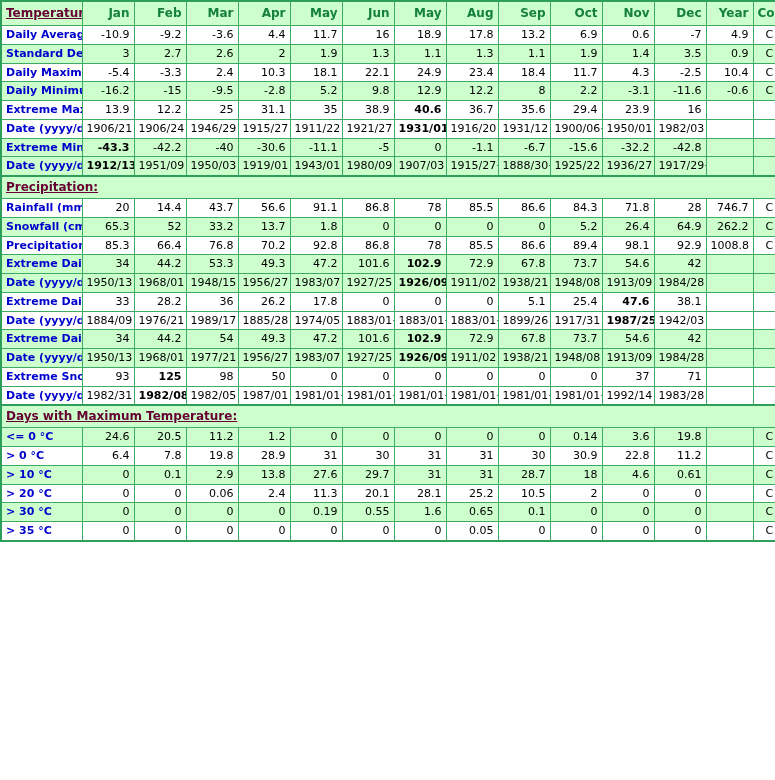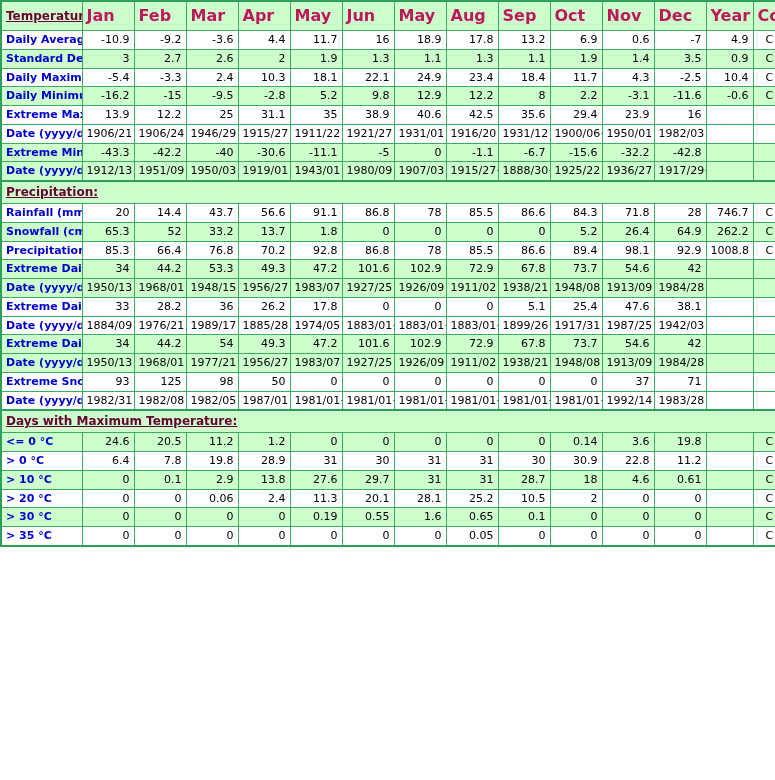--- a/index.html
+++ b/index.html
@@ -29,24 +29,24 @@
   }
   
   col.c-label { width: 81px; }
   col.c-mon   { width: 52px; }
   col.c-year  { width: 47px; }
   col.c-code  { width: 33px; }
 
   
   tr.head-row td {
     background: #ccffcc;
-    text-align: left;
+    text-align: right;
     font-weight: bold;
-    color: #be185d;
-    font-size: 16px;
+    color: #15803d;
+    font-size: 12px;
     padding-top: 4px;
     padding-bottom: 4px;
   }
   tr.head-row td.sect-head {
     text-align: left;
     color: #660033;
     text-decoration: underline;
     font-size: 12px;
   }
   
@@ -67,21 +67,21 @@
     text-align: left;
     white-space: normal;
     font-size: 11px;
   }
   
   td.val {
     text-align: right;
     color: #000000;
     font-weight: normal;
   }
-  td.val.bold { font-weight: normal; }
+  td.val.bold { font-weight: bold; }
   td.code {
     text-align: center;
     color: #000000;
   }
   
   tr.band-green td { background: #ccffcc; }
   tr.band-white td { background: #ffffff; }
 
   tr.thick-bottom td { border-bottom: 2px solid #2e9e5b; }
 </style>
@@ -194,21 +194,21 @@
       </tr>
       <tr class="band-white">
         <td class="rowlabel">Extreme Maximum (°C)</td>
         <td class="val">13.9</td>
         <td class="val">12.2</td>
         <td class="val">25</td>
         <td class="val">31.1</td>
         <td class="val">35</td>
         <td class="val">38.9</td>
         <td class="val bold">40.6</td>
-        <td class="val">42.5</td>
+        <td class="val">36.7</td>
         <td class="val">35.6</td>
         <td class="val">29.4</td>
         <td class="val">23.9</td>
         <td class="val">16</td>
         <td class="val"></td>
         <td class="code"></td>
       </tr>
       <tr class="band-white">
         <td class="rowlabel">Date (yyyy/dd)</td>
         <td class="val">1906/21</td>

